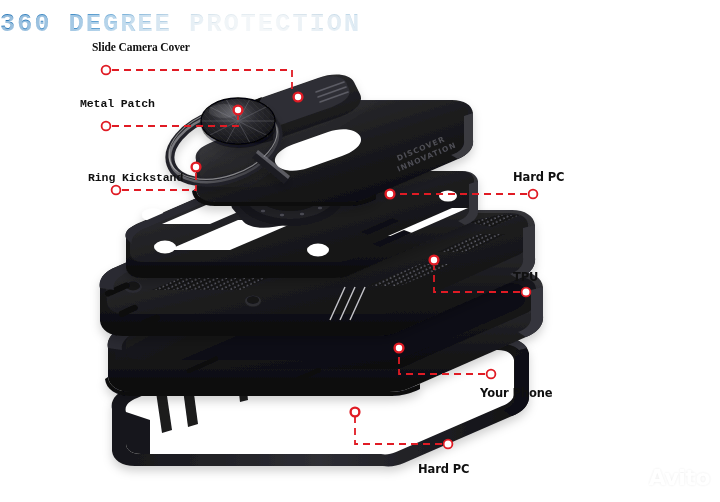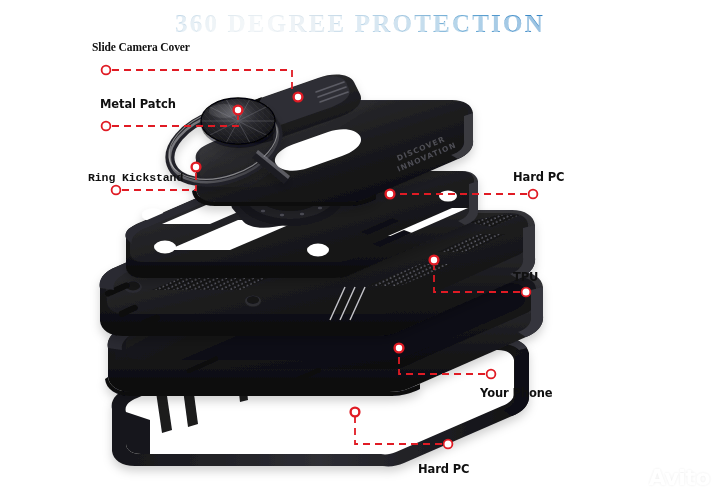--- a/index.html
+++ b/index.html
@@ -18,25 +18,24 @@
     background: #ffffff;
     overflow: hidden;
   }
 
   
   #title {
     position: absolute;
     left: 0;
     top: 10px;
     width: 720px;
-    text-align: center;
     font-size: 25px;
     font-weight: bold;
     letter-spacing: 2.2px;
-    font-family: Liberation Serif, serif;
+    font-family: Liberation Mono, monospace;
     background-image: linear-gradient(
         100deg,
         #2c79b8 0%,
         #3f8bc6 9%,
         #74aed8 16%,
         #b9d3e6 23%,
         #dfe9ef 30%,
         #e9eff3 37%,
         #d2e0ea 44%,
         #bcd6e8 50%,
@@ -553,21 +552,21 @@
         <circle cx="399" cy="348" r="4.4" fill="#ffffff" stroke="#e01b24" stroke-width="2.4"></circle>
       </g>
       <g>
         <path d="M 442,444 L 355,444 L 355,416" fill="none" stroke="#e01b24" stroke-width="1.8" stroke-dasharray="7 5" stroke-linecap="butt"></path>
         <circle cx="448" cy="444" r="4.4" fill="#ffffff" stroke="#e01b24" stroke-width="1.8"></circle>
         <circle cx="355" cy="412" r="4.4" fill="#ffffff" stroke="#e01b24" stroke-width="2.4"></circle>
       </g>
     </svg>
 
   <div class="callout-label" style="left:92px; top:41px;font-family:Liberation Serif, serif;">Slide Camera Cover</div>
-  <div class="callout-label" style="left:100px; top:97px;">Metal Patch</div>
+  <div class="callout-label" style="left:80px; top:97px;font-family:Liberation Mono, monospace;">Metal Patch</div>
   <div class="callout-label" style="left:88px; top:171px;font-family:Liberation Mono, monospace;">Ring Kickstand</div>
   <div class="callout-label" style="left:513px; top:170px;">Hard PC</div>
   <div class="callout-label" style="left:513px; top:270px;text-align:right;">TPU</div>
   <div class="callout-label" style="left:480px; top:386px;">Your Phone</div>
   <div class="callout-label" style="left:418px; top:462px;">Hard PC</div>
 
   <div id="avito">
     <svg width="22" height="22" viewBox="0 0 22 22">
       <circle cx="6.5" cy="7" r="4.6" fill="#ffffff" opacity="0.9"></circle>
       <circle cx="16" cy="5.5" r="3.1" fill="#ffffff" opacity="0.9"></circle>

